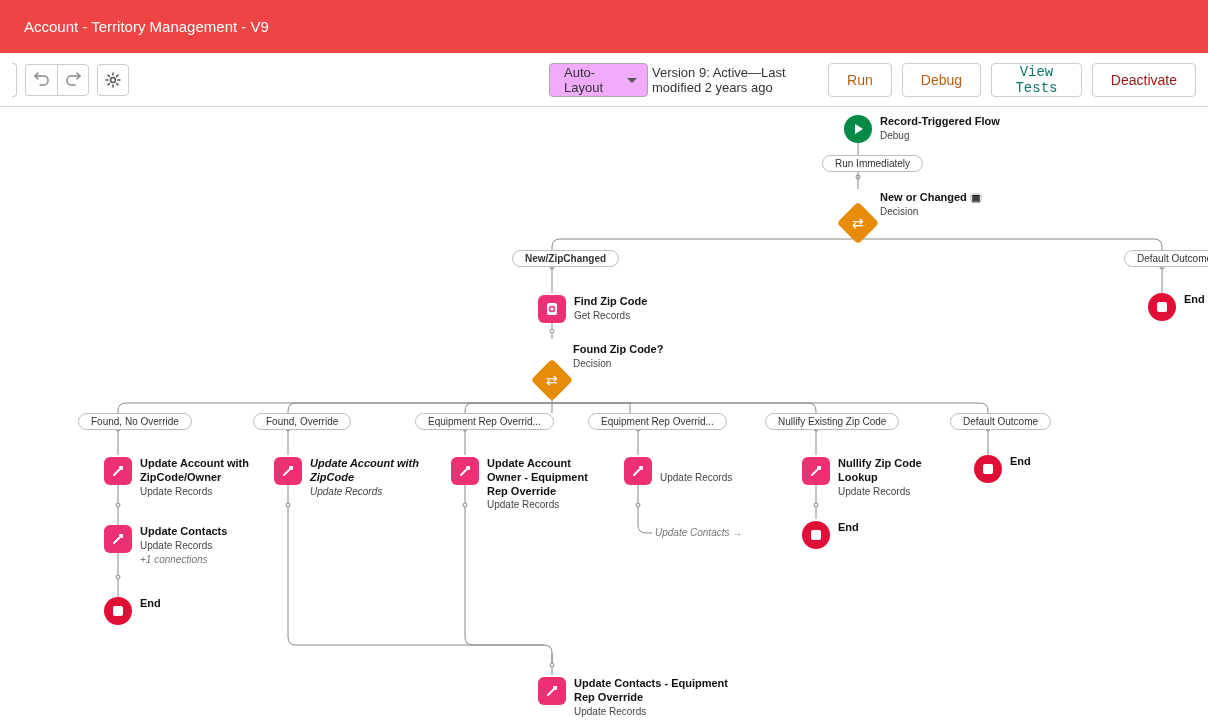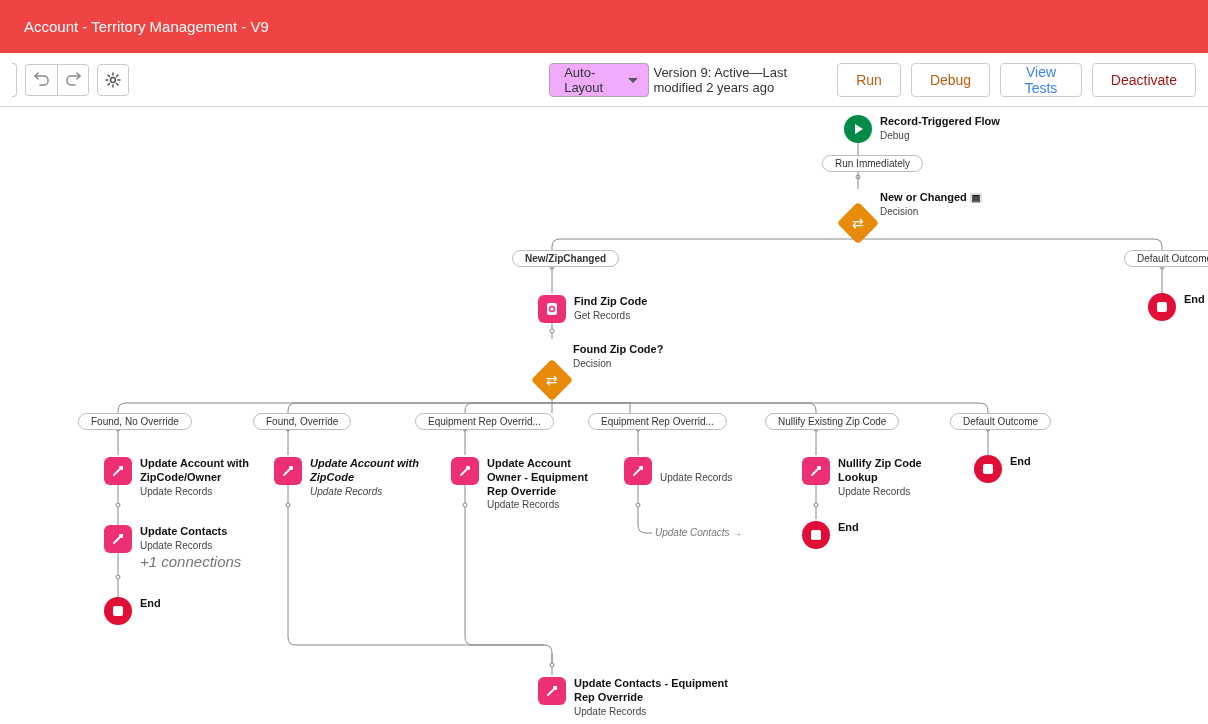--- a/index.html
+++ b/index.html
@@ -18,39 +18,39 @@
   .pair .btn-sm:first-child { border-right:none; border-radius:4px 0 0 4px;}
   .pair .btn-sm:last-child { border-radius:0 4px 4px 0;}
   
   .select-btn { height: 34px; border: 1px solid #aaa; background: #f0abfc; border-radius: 4px; padding: 0 26px 0 14px; display:flex; align-items:center; cursor:pointer; position:relative; color:#333; font-size:13px; margin-left:420px;}
   .select-btn::after { content:""; position:absolute; right:10px; top:14px; border:5px solid transparent; border-top-color:#555; }
   
   .status-text { font-size: 13px; color: #333; margin: 0 4px; }
   
   .action-btn { height:34px; padding:0 18px; border:1px solid #ccc; border-radius:4px; background:#fff; cursor:pointer; font-size:14px; }
   .action-btn.orange { color:#b85d0e; }
-  .action-btn.blue { color:#3b82f6; }
+  .action-btn.blue { color:#0f766e;font-family:Liberation Mono, monospace; }
   .action-btn.red  { color:#a01616; }
   
   .canvas { position: absolute; top: 107px; left: 0; right: 0; bottom: 0; overflow: hidden; }
   
   .node-icon { width: 28px; height: 28px; border-radius: 6px; display:flex;align-items:center;justify-content:center; flex:none; }
   .node-icon.pink { background:#ed2f73; }
   .node-icon.green-circle { width:28px; height:28px; border-radius:50%; background:#048a47; }
   .node-icon.red-circle { width:28px; height:28px; border-radius:50%; background:#e10e37; display:flex;align-items:center;justify-content:center;}
   .red-circle::after { content:""; width:10px; height:10px; background:#fff; border-radius:2px;}
   
   .diamond { width:30px; height:30px; background:#e88a0a; transform:rotate(45deg); border-radius:4px; display:flex; align-items:center; justify-content:center; }
   .diamond-inner { transform: rotate(-45deg); color:#fff; font-size:14px; }
   
   .node { position:absolute; display:flex; gap:8px; align-items:flex-start; }
   .node-label { font-size:11px; line-height:1.25; }
   .node-label .title { font-weight:700; color:#111; }
   .node-label .sub { color:#444; font-size:10px; }
-  .node-label .extra { color:#777; font-style:italic; font-size:15px; }
+  .node-label .extra { color:#777; font-style:italic; font-size:10px; }
   
   .pill { position:absolute; border:1px solid #bbb; border-radius:10px; padding:2px 12px; font-size:10px; background:#fff; color:#333; white-space:nowrap; }
   
   svg.lines { position:absolute; top:0; left:0; width:1208px; height:620px; pointer-events:none; }
   svg.lines path, svg.lines line { stroke:#888; stroke-width:1; fill:none; }
   svg.lines circle { fill:#fff; stroke:#888; stroke-width:1; }
   
   .flow-ref { position:absolute; color:#777; font-style:italic; font-size:10px; }
 </style>
 </head>

